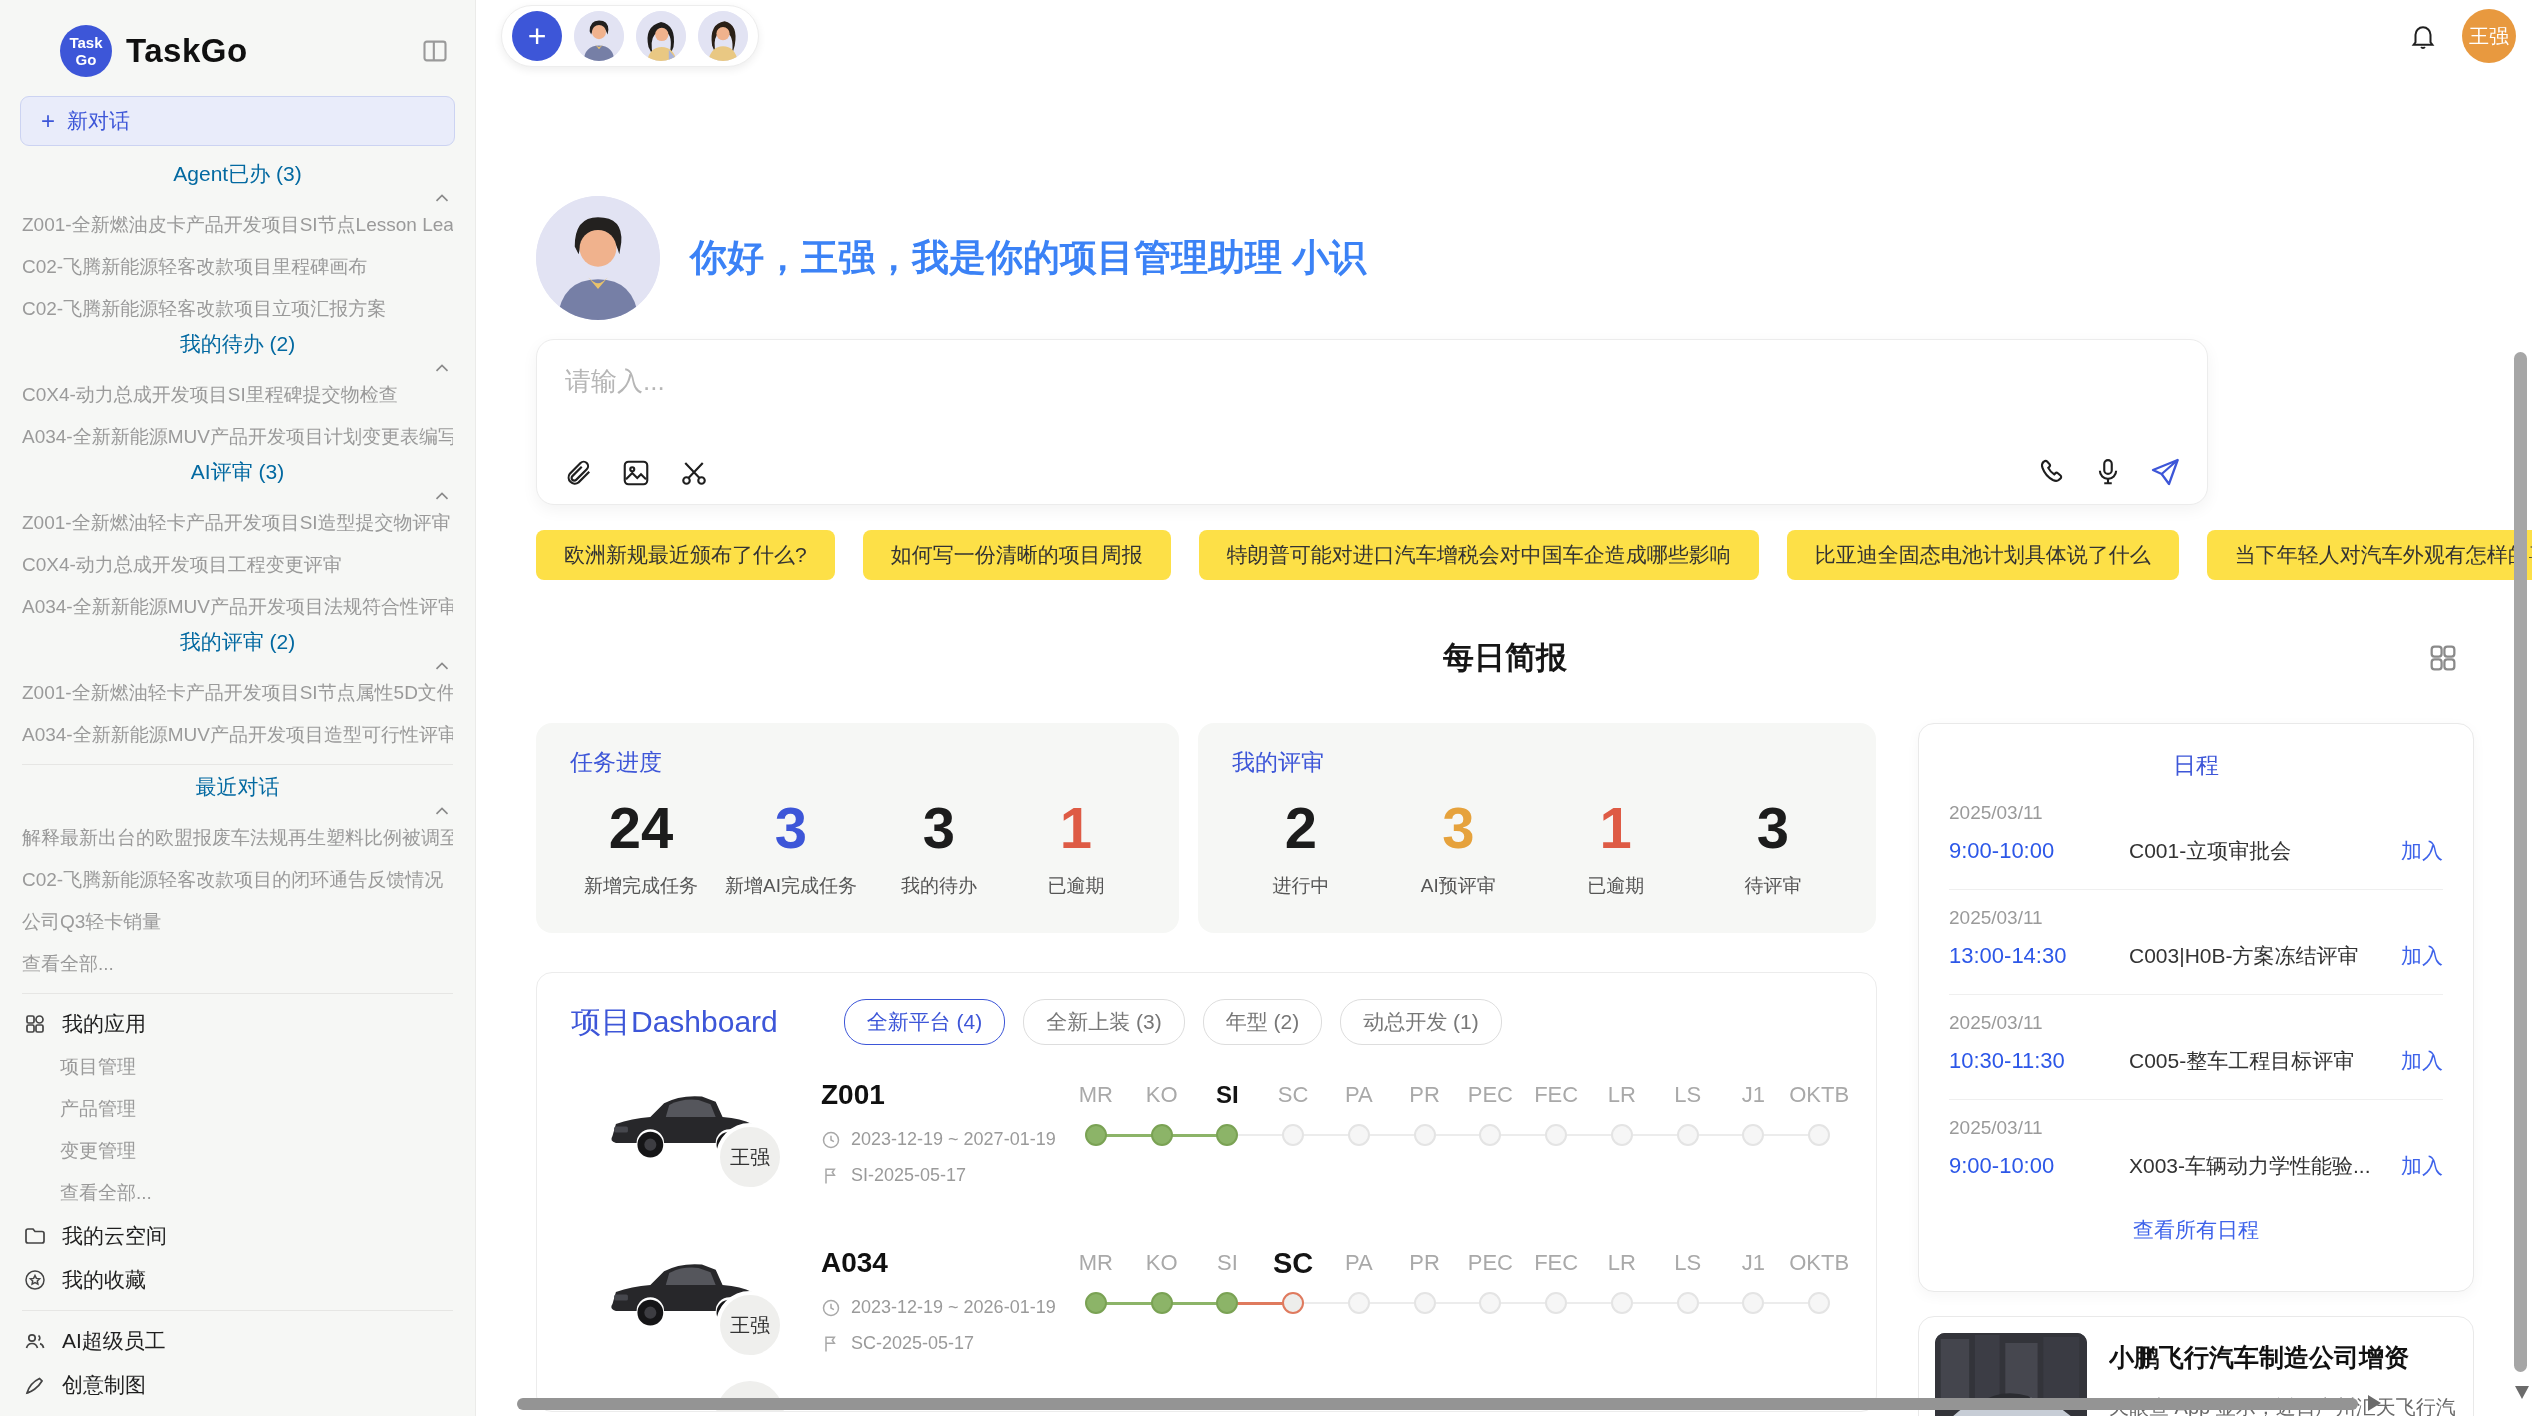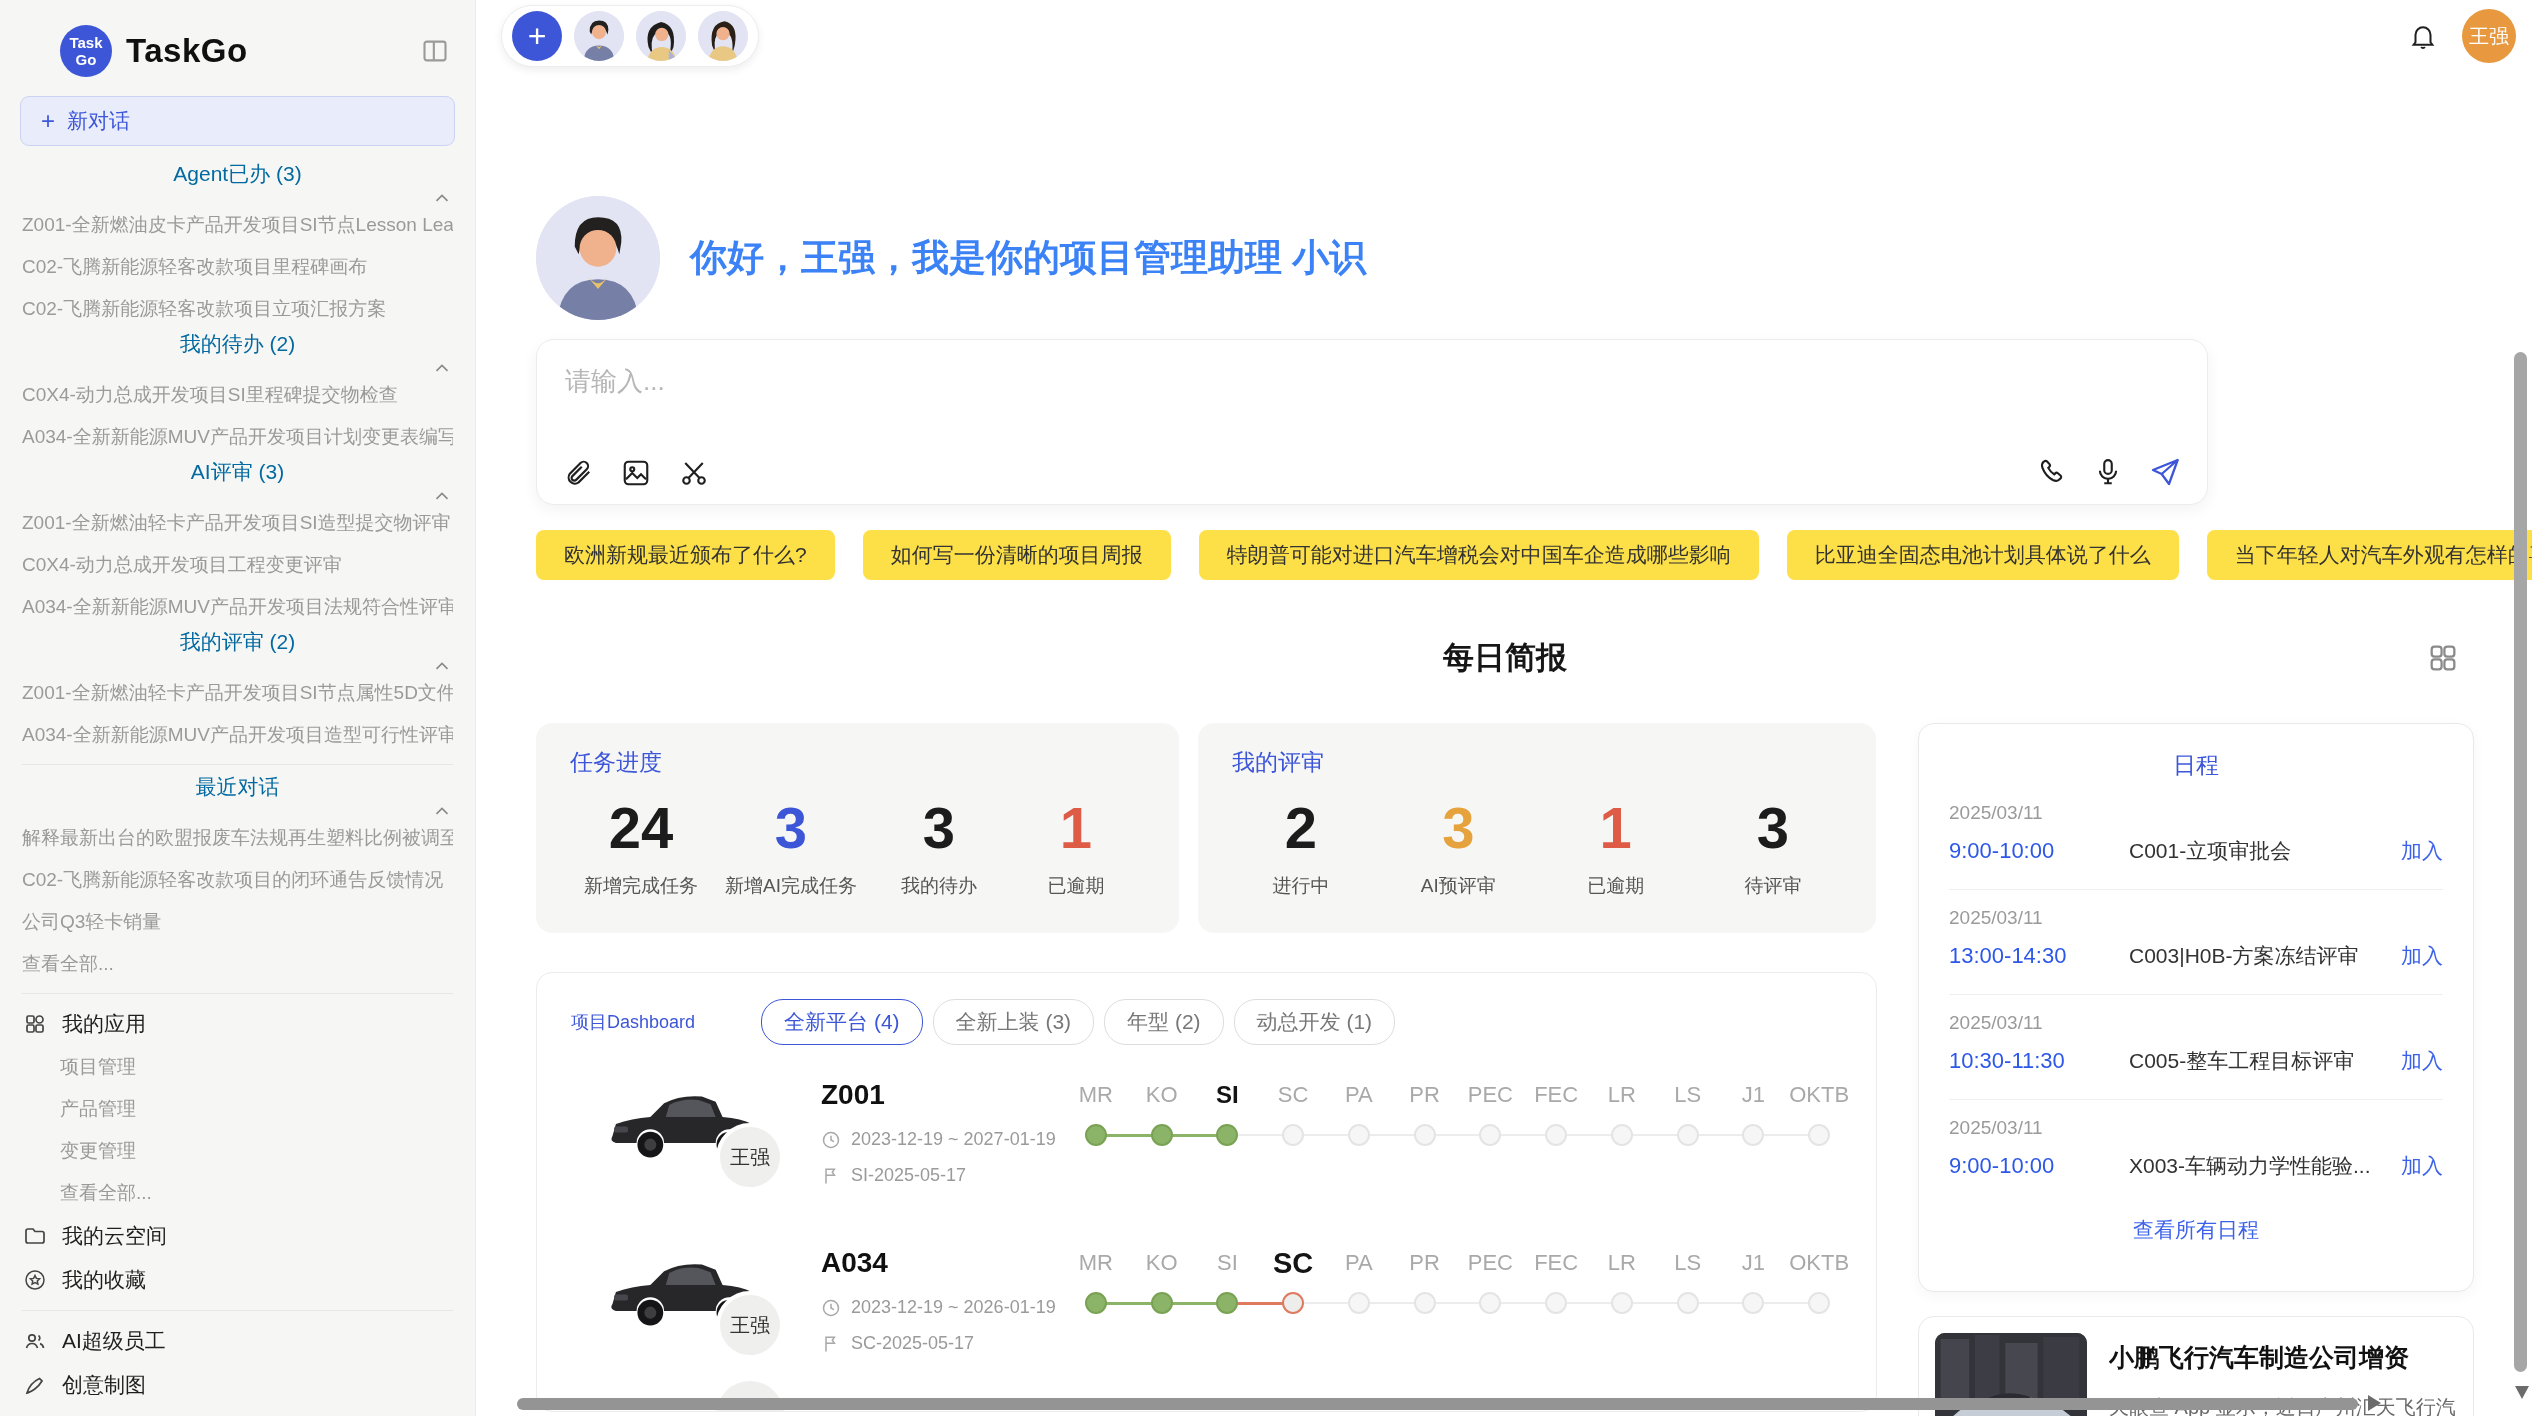--- a/index.html
+++ b/index.html
@@ -75,22 +75,22 @@
   .stat .num{font-size:58px;font-weight:600;color:#1c1c1c;}
   .stat .num.blue{color:#3d56d8;}
   .stat .num.red{color:#de5b45;}
   .stat .num.orange{color:#e6a23c;}
   .stat .lbl{font-size:19px;color:#555;margin-top:12px;white-space:nowrap;}
 
   
   .dash{position:absolute;left:536px;top:972px;width:1341px;height:440px;background:#fff;border:1px solid #ececec;
         border-radius:16px;box-sizing:border-box;overflow:hidden;}
   .dash-head{display:flex;align-items:center;padding:26px 34px 0;gap:66px;}
-  .dash-title{font-size:18px;color:#3d56d8;}
-  .dash-tabs{display:flex;gap:10px;}
+  .dash-title{font-size:30px;color:#3d56d8;}
+  .dash-tabs{display:flex;gap:18px;}
   .tab{height:44px;border-radius:22px;border:1px solid #ddd;color:#777;font-size:21px;display:flex;align-items:center;
        padding:0 22px;background:#fff;cursor:pointer;white-space:nowrap;}
   .tab.active{border-color:#3d56d8;color:#3d56d8;}
   .proj{position:absolute;left:34px;right:24px;height:160px;}
   .proj1{top:100px;}
   .proj2{top:268px;}
   .truck{position:absolute;left:26px;top:-4px;width:172px;height:110px;}
   .owner-badge{position:absolute;left:145px;top:50px;width:68px;height:68px;border-radius:50%;background:#efefed;
                border:4px solid #fff;box-sizing:border-box;display:flex;align-items:center;justify-content:center;
                font-size:20px;color:#333;}

